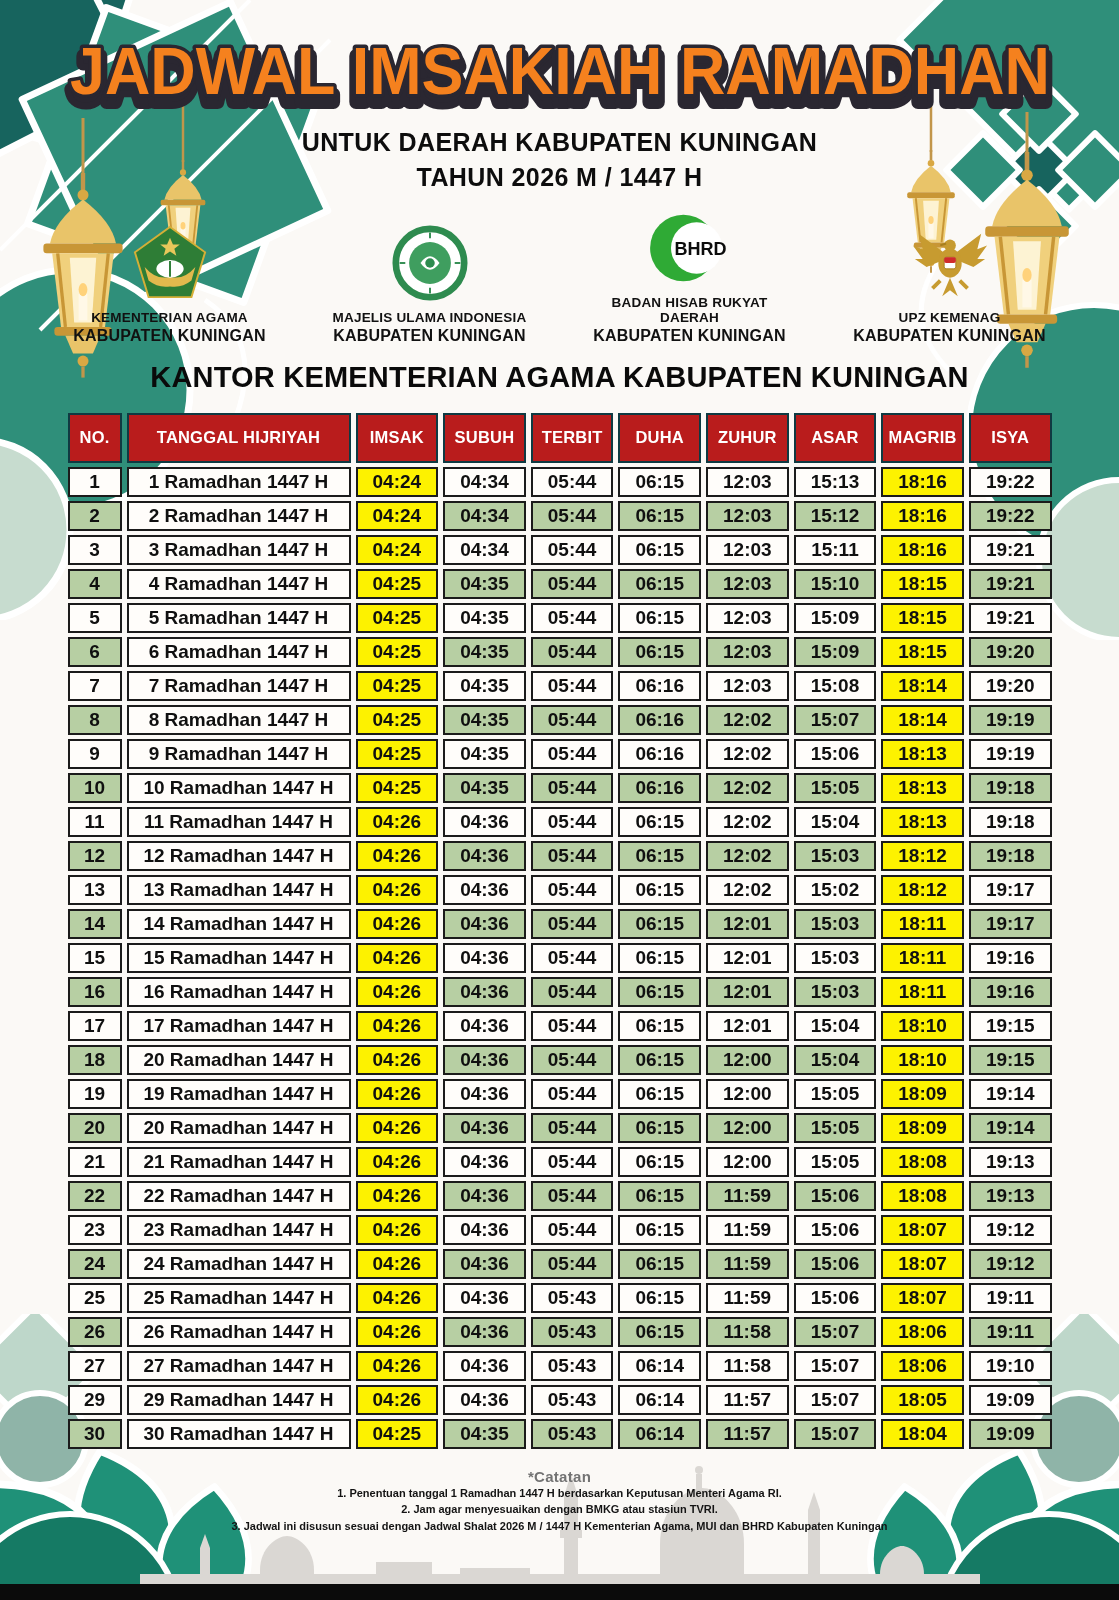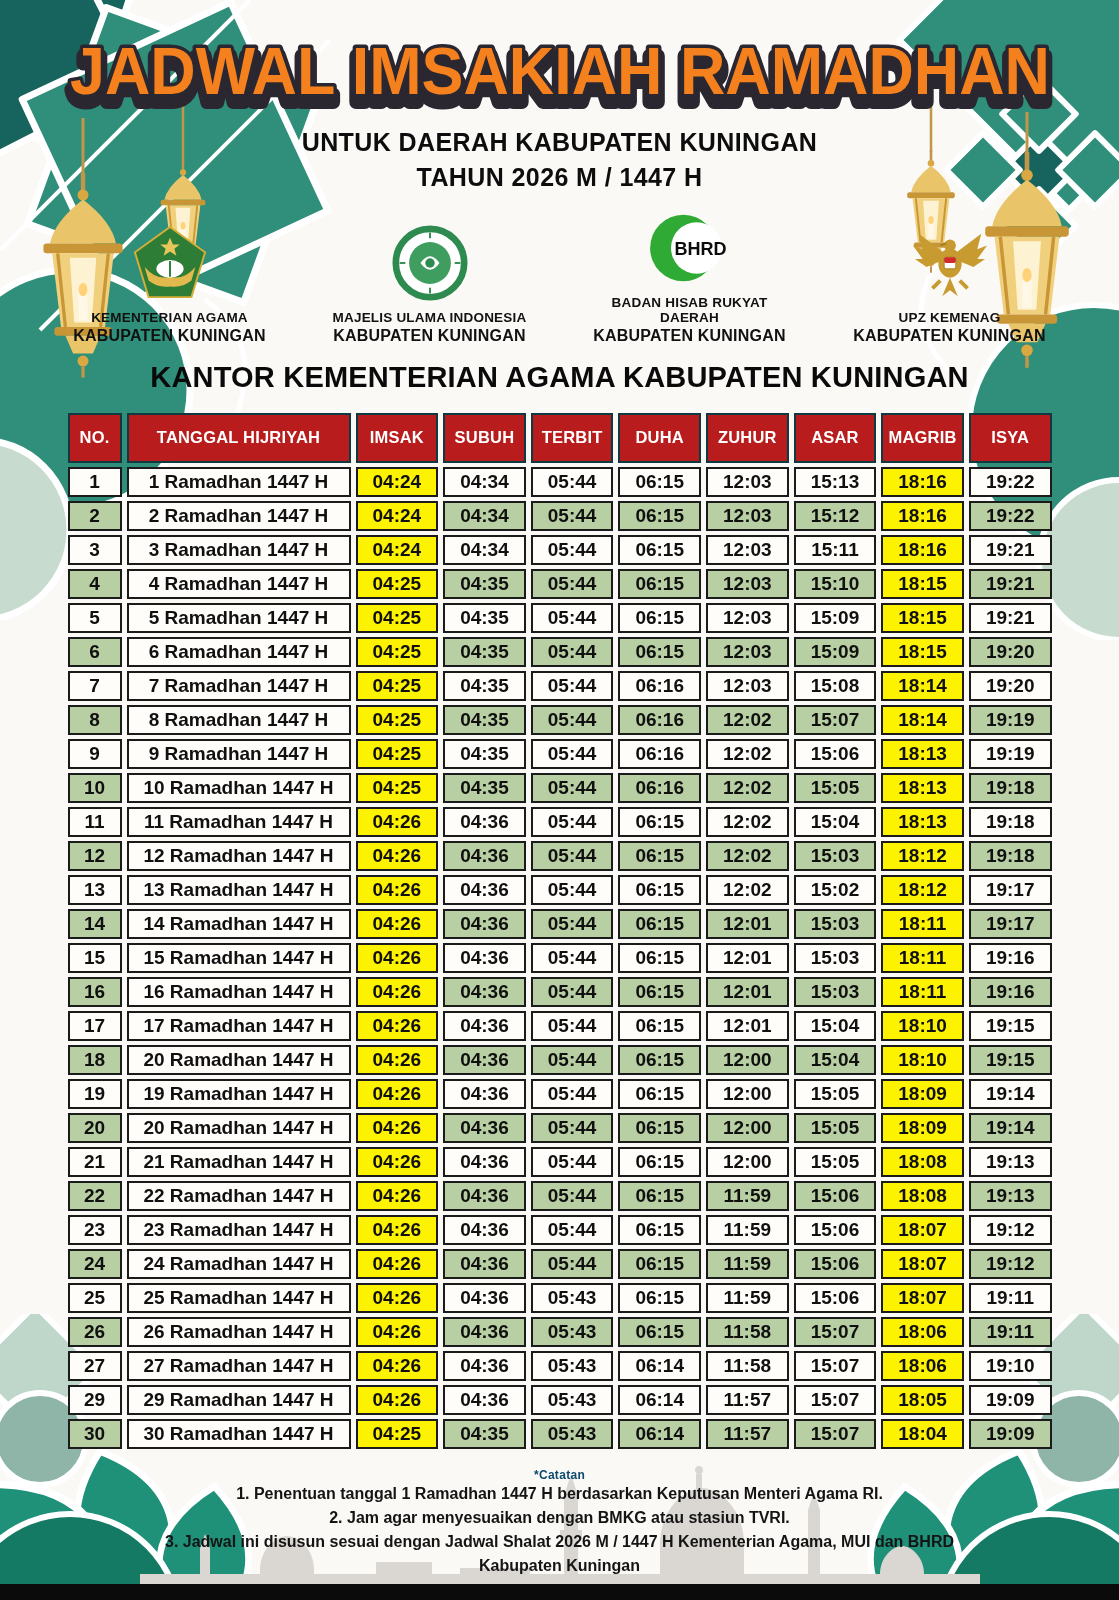--- a/index.html
+++ b/index.html
@@ -40,22 +40,22 @@
     text-align:center;height:30px;padding:0;color:#101010;
     box-sizing:border-box;line-height:1;white-space:nowrap;}
   table.sched th:nth-child(1), table.sched td:nth-child(1){width:54px;}
   table.sched th:nth-child(2), table.sched td:nth-child(2){width:224px;}
   td.green{background:#b7cfa3;}
   td.white{background:#fffdfa;}
   td.yellow{background:#fdf200;}
 
   
   .notes{position:relative;z-index:3;text-align:center;margin-top:12px;}
-  .note-title{color:#0c4a6e;font-size:12px;font-weight:bold;letter-spacing:.3px;margin-top:15px;}
-  .note-line{font-size:16px;font-weight:bold;color:#141414;line-height:1.5;}
+  .note-title{color:#737373;font-size:15px;font-weight:bold;letter-spacing:.3px;margin-top:15px;}
+  .note-line{font-size:11px;font-weight:bold;color:#141414;line-height:1.5;}
   .note-line3{max-width:870px;margin:0 auto;}
 
   .bottom-bar{position:absolute;left:0;bottom:0;width:100%;height:16px;
     background:#0b0b0b;z-index:4;}
 </style>
 </head>
 <body>
 
 <svg width="0" height="0" style="position:absolute">
   <defs>

